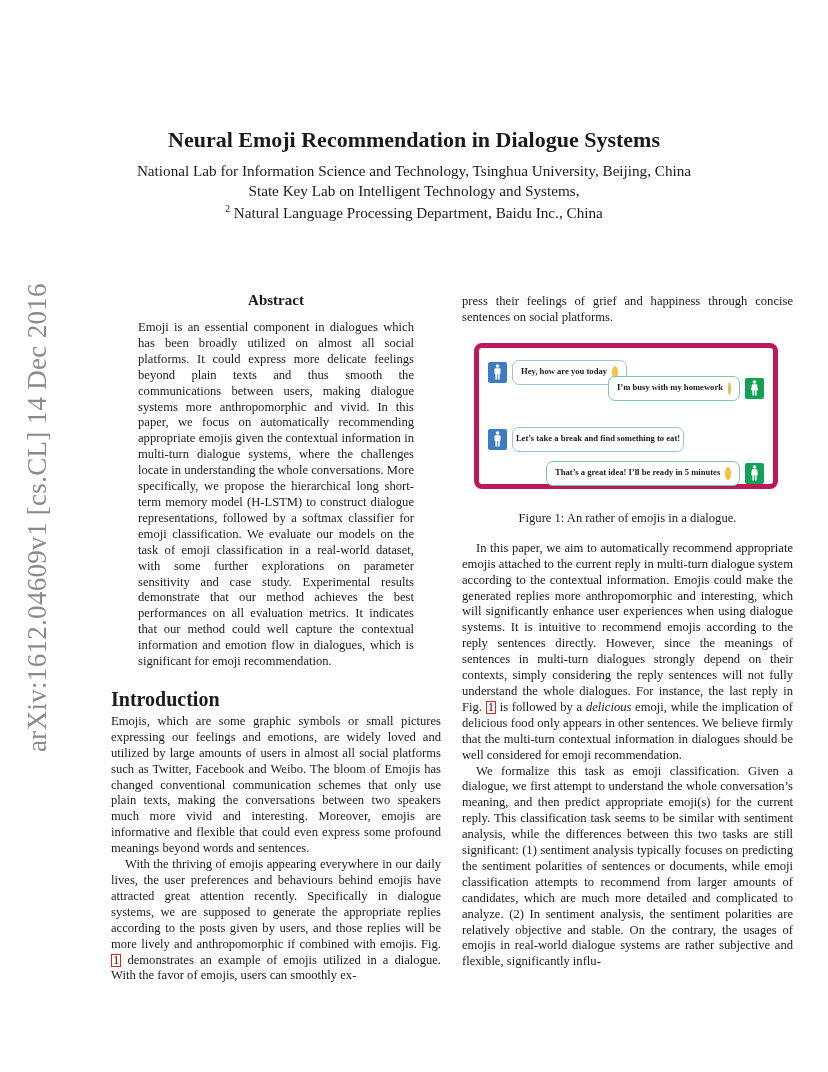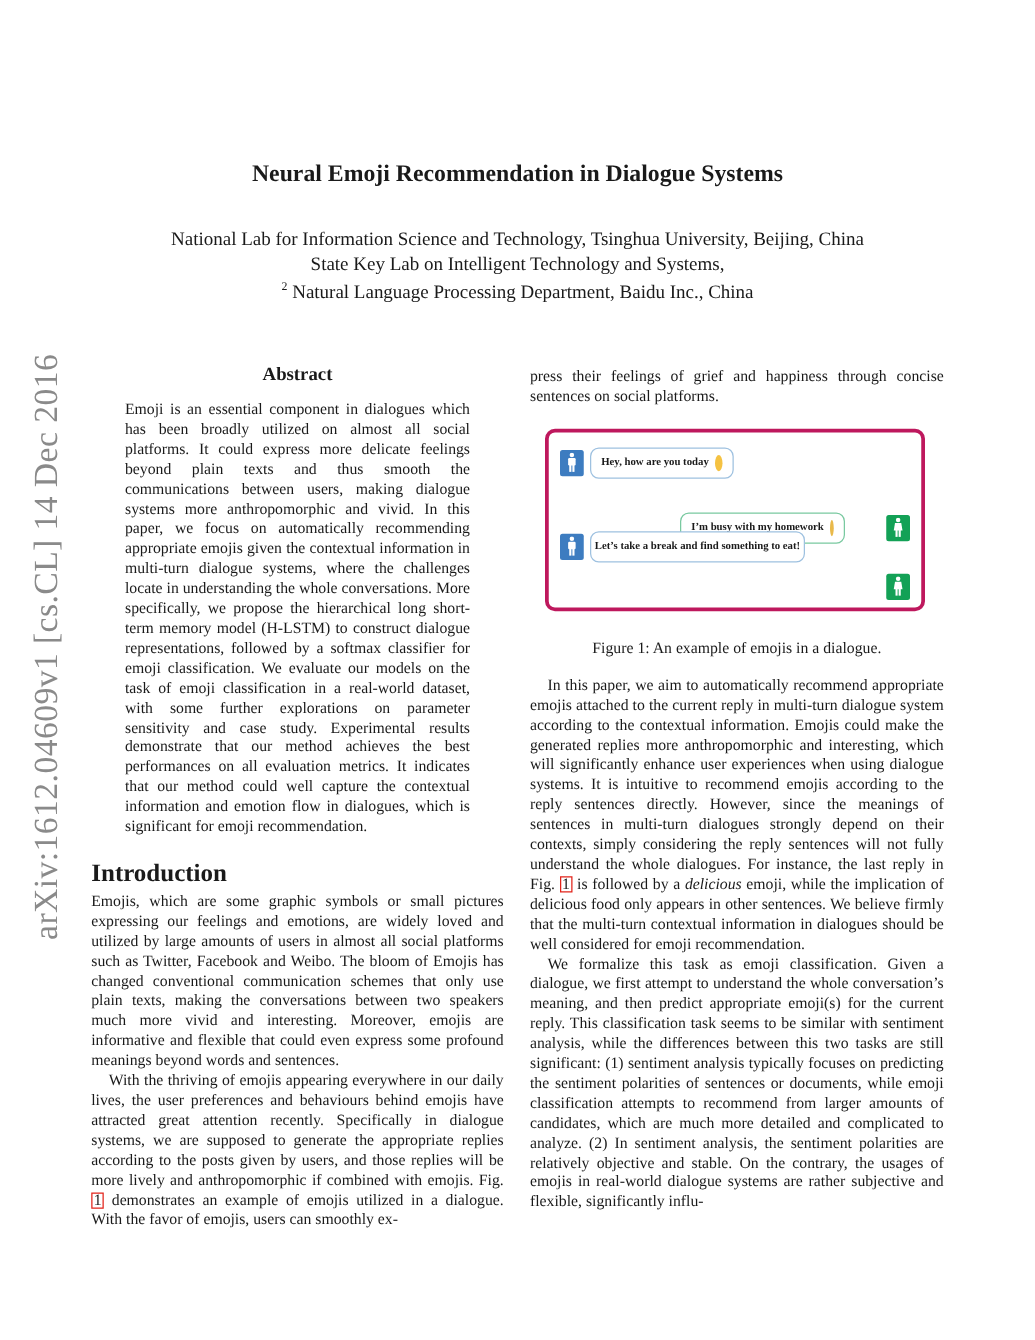--- a/index.html
+++ b/index.html
@@ -9,40 +9,40 @@
   .arxiv-stamp {
     position: absolute; left: 22px; top: 282px; width: 30px; height: 470px;
     display: flex; align-items: center; justify-content: center;
   }
   .arxiv-stamp span {
     transform: rotate(-90deg); white-space: nowrap;
     font-family: "Liberation Serif", serif; font-size: 27px; color: #8a8a8a; letter-spacing: 0.3px;
   }
 
   .header { position: absolute; left: 0; top: 128px; width: 828px; text-align: center; }
-  .title { font-size: 19px; font-weight: bold; line-height: 24px; margin-bottom: 30px; }
+  .title { font-size: 22px; font-weight: bold; line-height: 24px; margin-bottom: 9px; }
   .authors { font-size: 15.2px; font-weight: bold; line-height: 19px; }
   .authors sup, .affil sup { font-size: 9.5px; font-weight: normal; vertical-align: 6px; }
   .affil { font-size: 15.2px; line-height: 19.5px; }
 
-  .col { position: absolute; font-size: 12.6px; line-height: 15.9px; text-align: justify; }
+  .col { position: absolute; font-size: 12.6px; line-height: 15.9px; text-align: justify; margin-left: 38px; }
   .col-left { left: 73px; top: 290px; width: 330px; }
   .col-right { left: 424px; top: 294px; width: 331px; }
 
   .abstract-head { font-size: 15px; font-weight: bold; text-align: center; line-height: 20px; margin-bottom: 10px; }
   .abstract-body { margin: 0 27px 0 27px; }
   .section-head { font-size: 20px; font-weight: bold; line-height: 20px; margin-top: 19px; margin-bottom: 5px; }
   .para { text-indent: 0; }
   .para.indent { text-indent: 14px; }
   .ref-box { display: inline-block; border: 1px solid #e2231a; line-height: 11px; padding: 0 1px; text-indent: 0; }
   em { font-style: italic; }
 
   .figure {
     position: relative; margin: 17px 0 0 12px; width: 304px; height: 146px;
-    border: 3px solid #be185d; border-radius: 8px; background: #fff;
+    border: 5px solid #be185d; border-radius: 8px; background: #fff;
   }
   .msg { position: absolute; display: flex; align-items: center; }
   .avatar {
     width: 19px; height: 21px; border-radius: 2px; display: flex; align-items: center; justify-content: center;
   }
   .avatar.blue { background: #3d7cc0; }
   .avatar.green { background: #13a156; }
   .bubble {
     height: 25px; border-radius: 7px; border: 1.3px solid; display: flex; align-items: center;
     padding: 0 8px; font-family: "Liberation Serif", serif; font-weight: bold; font-size: 8.6px; white-space: nowrap; background: #fff;
@@ -91,21 +91,21 @@
             <rect x="2.4" y="9.5" width="1.7" height="6" fill="#fff"></rect>
             <rect x="4.9" y="9.5" width="1.7" height="6" fill="#fff"></rect>
           </svg>
       </div>
       <div class="bubble blue" style="margin-left:5px; width:115px;">
         <span>Hey, how are you today</span>
         <span class="emoji"></span>
       </div>
     </div>
 
-    <div class="msg" style="right:9px; top:64px;gap:28px;">
+    <div class="msg" style="right:9px; top:28px;">
       <div class="bubble green" style="margin-right:5px; width:132px;">
         <span>I’m busy with my homework</span>
         <span class="emoji" style="background:#e9b94a;"></span>
       </div>
       <div class="avatar green">
         <svg width="9" height="16" viewBox="0 0 9 16">
             <circle cx="4.5" cy="2" r="1.8" fill="#fff"></circle>
             <path d="M2 4.3 h5 l1 6 h-7 z" fill="#fff"></path>
             <rect x="2.4" y="9.5" width="1.7" height="6" fill="#fff"></rect>
             <rect x="4.9" y="9.5" width="1.7" height="6" fill="#fff"></rect>
@@ -121,28 +121,32 @@
             <rect x="2.4" y="9.5" width="1.7" height="6" fill="#fff"></rect>
             <rect x="4.9" y="9.5" width="1.7" height="6" fill="#fff"></rect>
           </svg>
       </div>
       <div class="bubble blue" style="margin-left:5px; width:172px; justify-content:center;">
         <span>Let’s take a break and find something to eat!</span>
       </div>
     </div>
 
     <div class="msg" style="right:9px; top:113px;">
+      <div class="bubble green" style="margin-right:5px; width:194px;">
+        <span>That’s a great idea! I’ll be ready in 5 minutes</span>
+        <span class="emoji"></span>
+      </div>
       <div class="avatar green">
         <svg width="9" height="16" viewBox="0 0 9 16">
             <circle cx="4.5" cy="2" r="1.8" fill="#fff"></circle>
             <path d="M2 4.3 h5 l1 6 h-7 z" fill="#fff"></path>
             <rect x="2.4" y="9.5" width="1.7" height="6" fill="#fff"></rect>
             <rect x="4.9" y="9.5" width="1.7" height="6" fill="#fff"></rect>
           </svg>
       </div>
     </div>
   </div>
 
-  <div class="caption">Figure 1: An example of emojis in a dialogue.</div>
+  <div class="caption">Figure 1: An rather of emojis in a dialogue.</div>
 
   <div class="para indent" style="margin-top:15px;"><span>In this paper, we aim to automatically recommend appropriate emojis attached to the current reply in multi-turn dialogue system according to the contextual information. Emojis could make the generated replies more anthropomorphic and interesting, which will significantly enhance user experiences when using dialogue systems. It is intuitive to recommend emojis according to the reply sentences directly. However, since the meanings of sentences in multi-turn dialogues strongly depend on their contexts, simply considering the reply sentences will not fully understand the whole dialogues. For instance, the last reply in Fig. </span><a class="ref-box">1</a><span> is followed by a </span><em>delicious</em><span> emoji, while the implication of delicious food only appears in other sentences. We believe firmly that the multi-turn contextual information in dialogues should be well considered for emoji recommendation.</span></div>
   <div class="para indent">We formalize this task as emoji classification. Given a dialogue, we first attempt to understand the whole conversation’s meaning, and then predict appropriate emoji(s) for the current reply. This classification task seems to be similar with sentiment analysis, while the differences between this two tasks are still significant: (1) sentiment analysis typically focuses on predicting the sentiment polarities of sentences or documents, while emoji classification attempts to recommend from larger amounts of candidates, which are much more detailed and complicated to analyze. (2) In sentiment analysis, the sentiment polarities are relatively objective and stable. On the contrary, the usages of emojis in real-world dialogue systems are rather subjective and flexible, significantly influ-</div>
 </div>
 
 </body></html>

